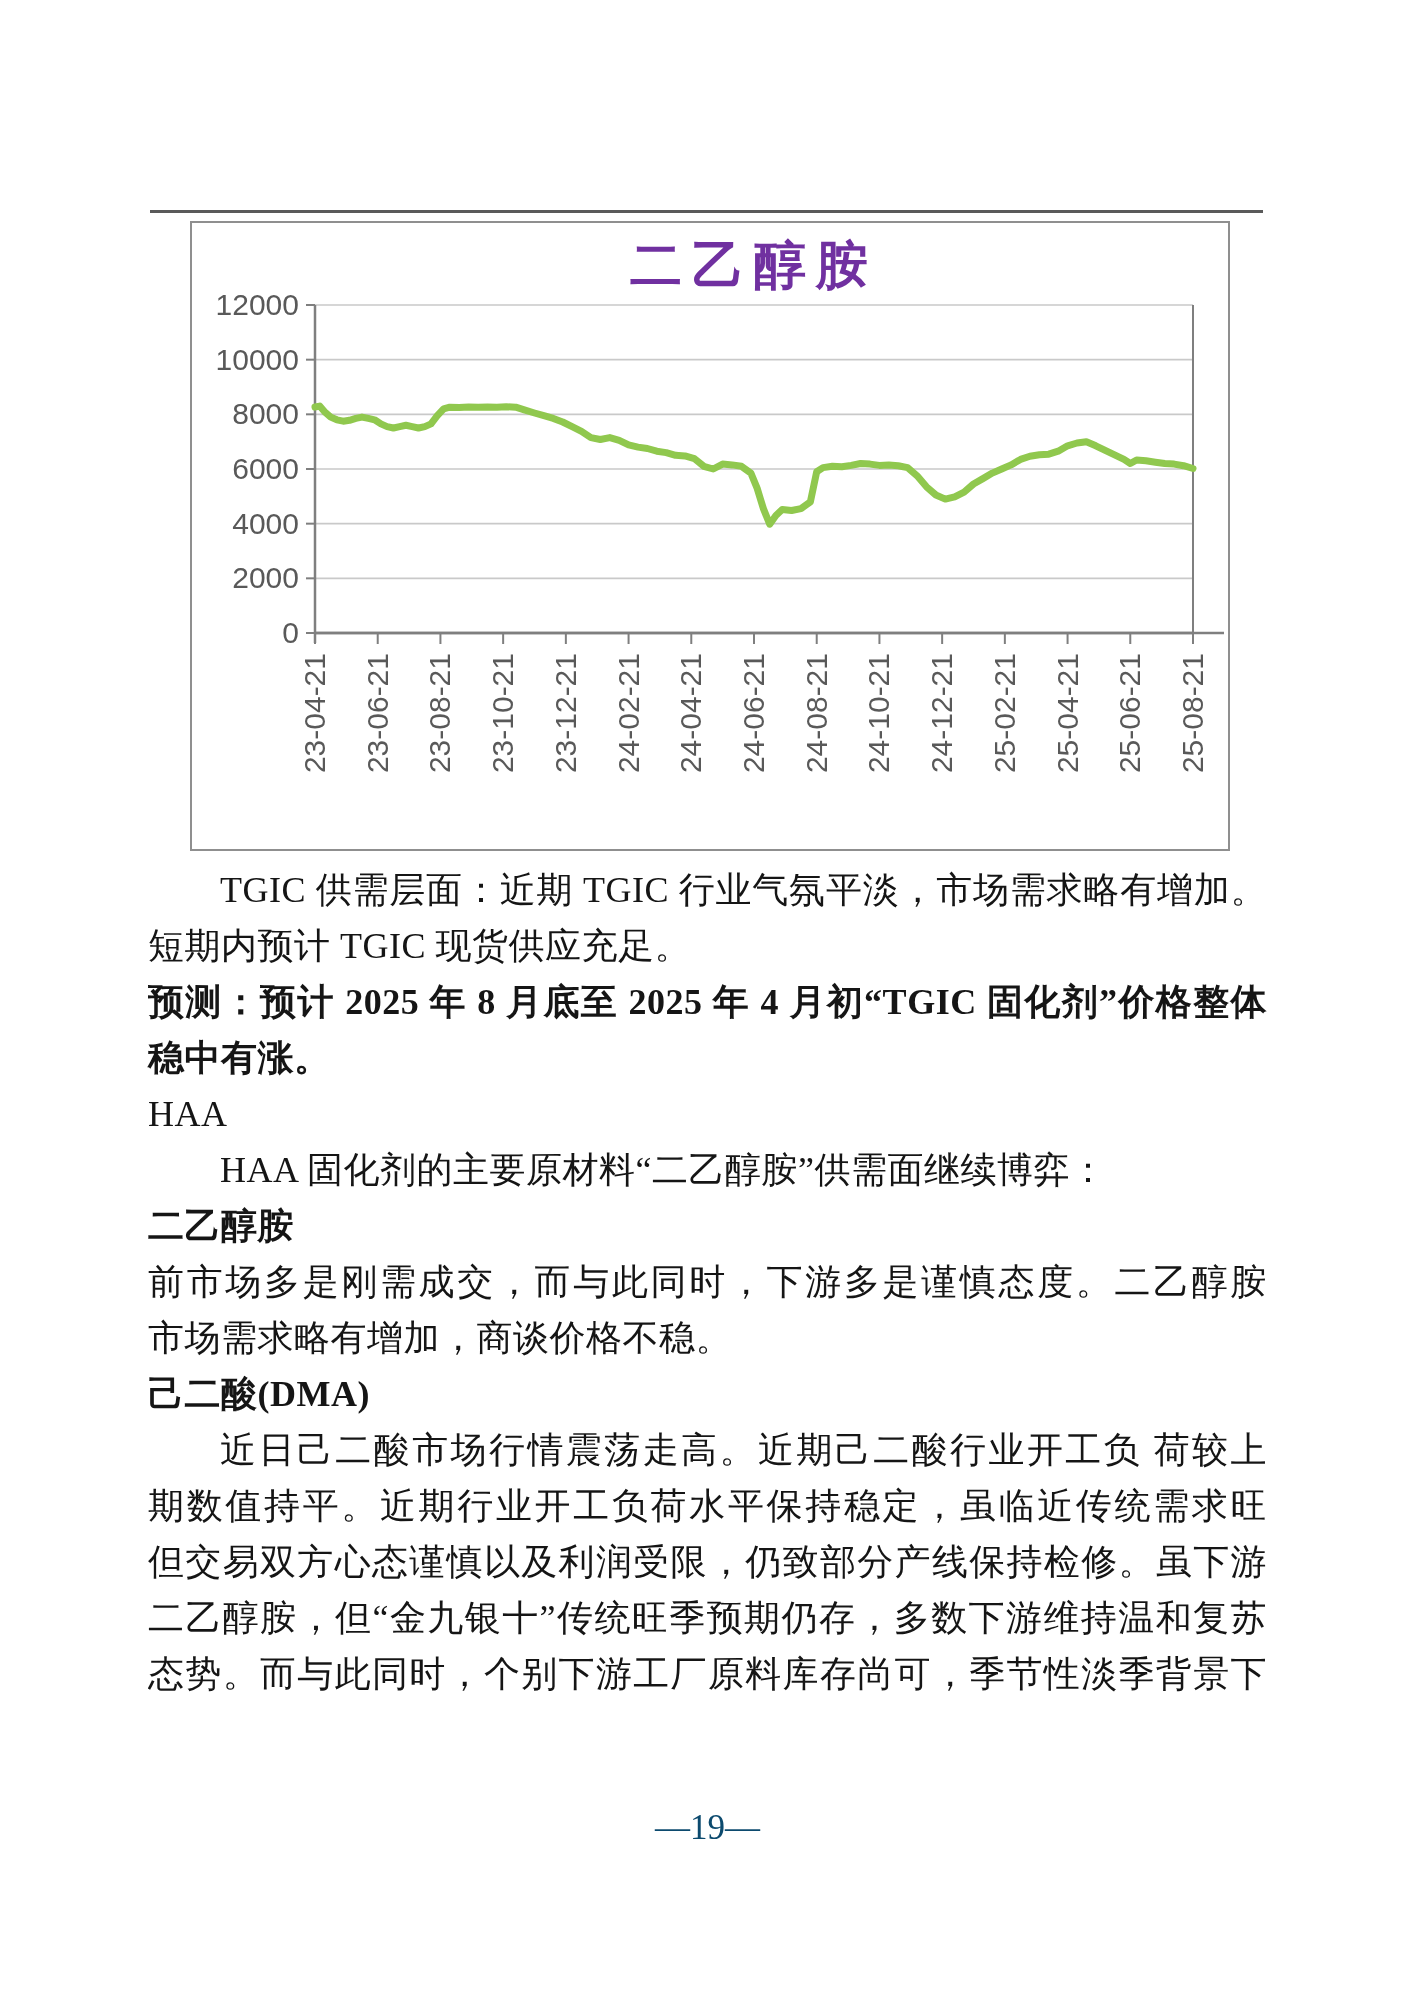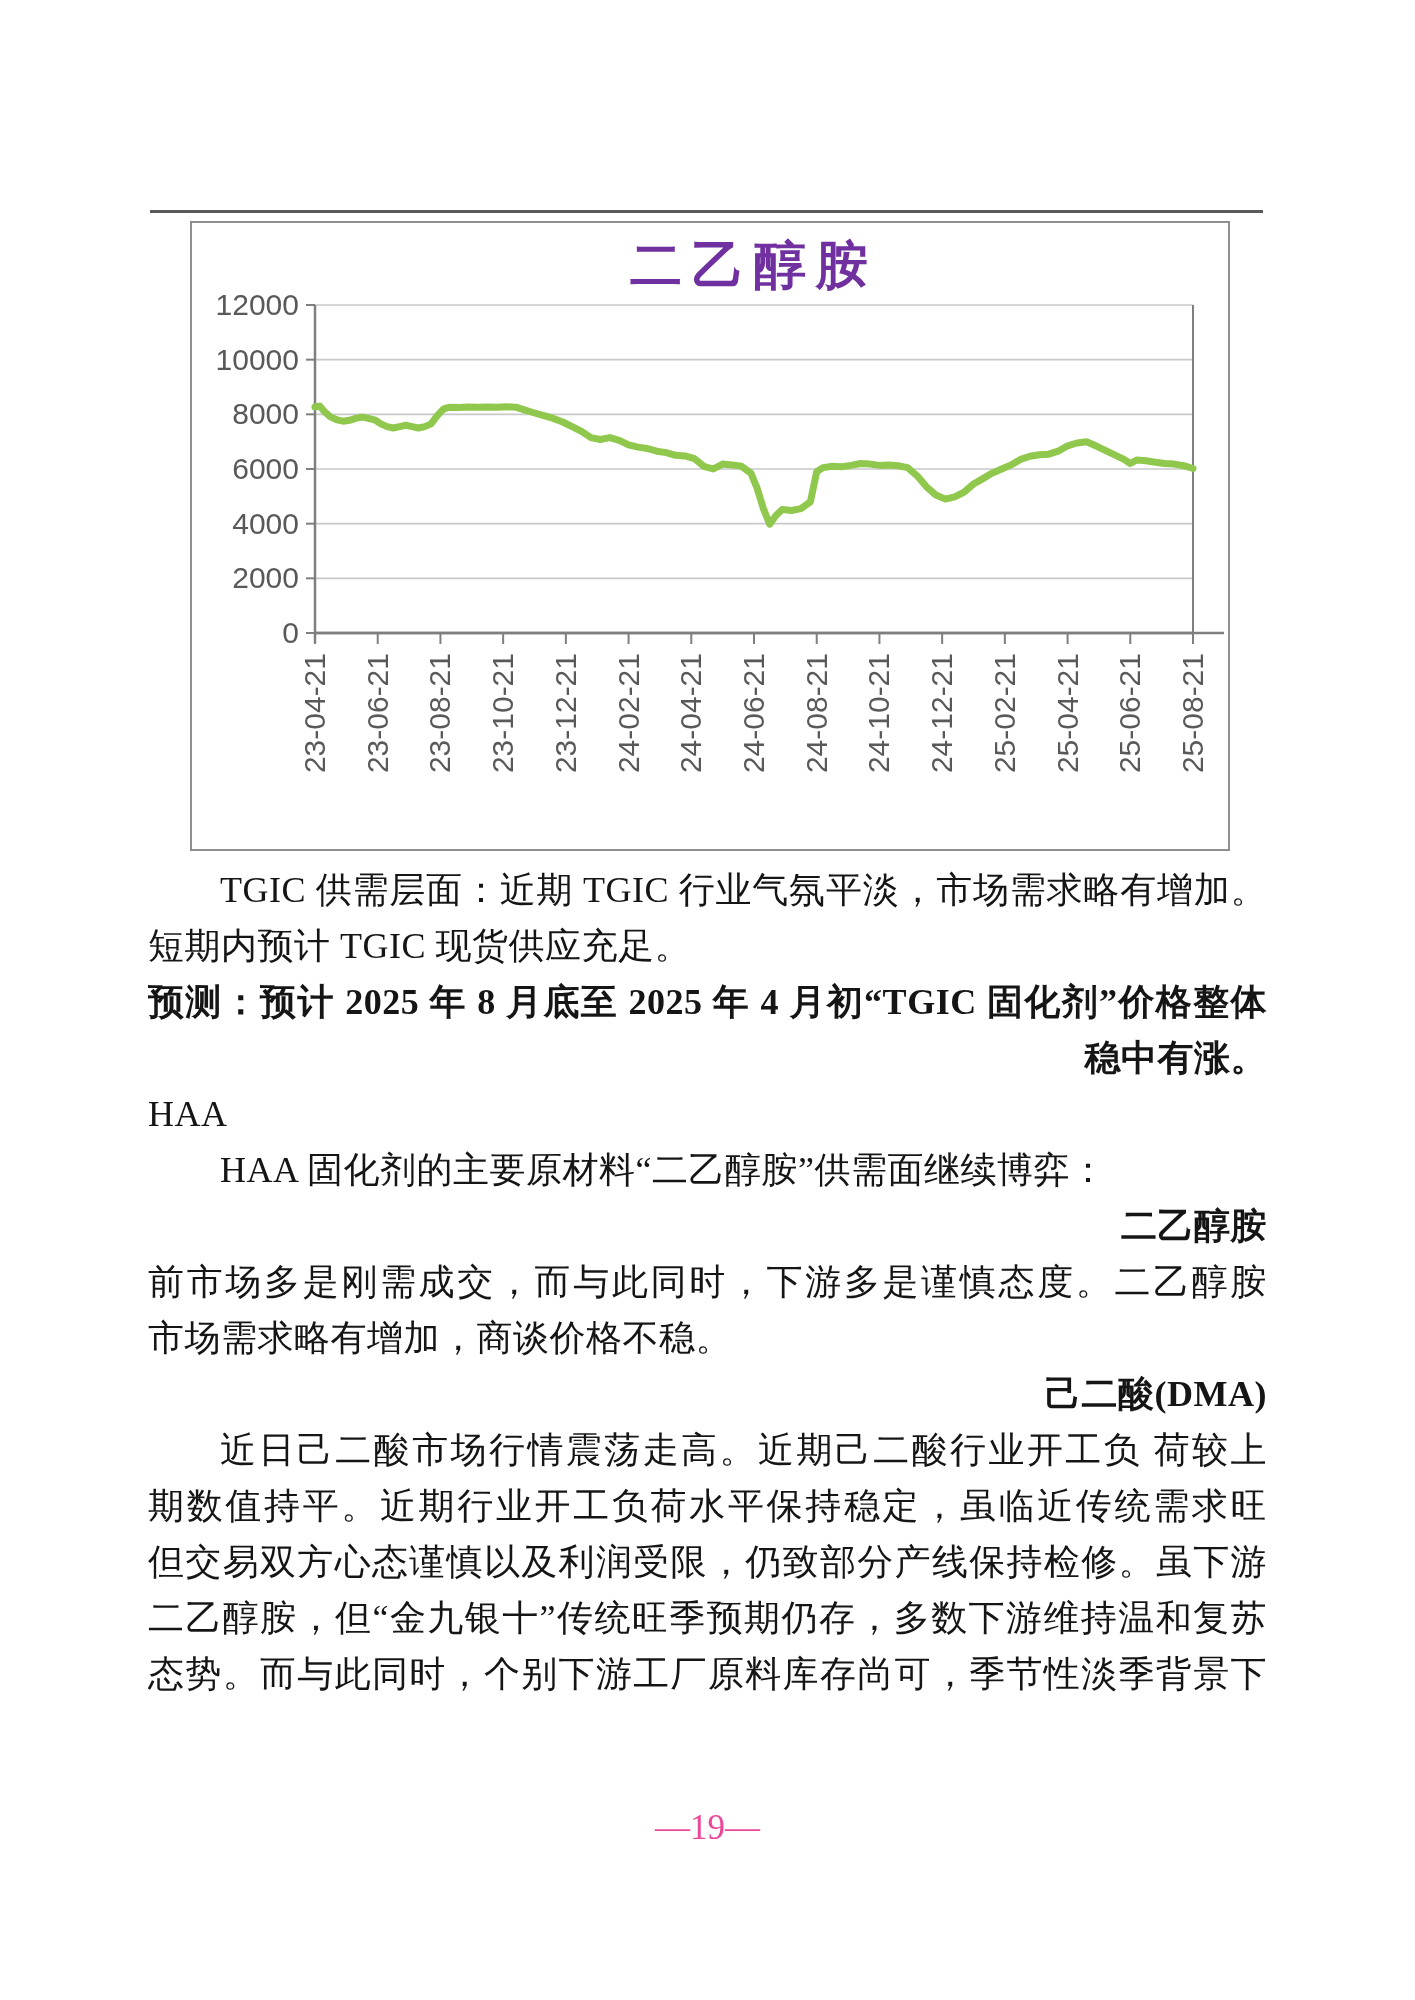--- a/index.html
+++ b/index.html
@@ -2,24 +2,24 @@
 <html><head>
 <meta charset="utf-8">
 <style>
   html,body{margin:0;padding:0;background:#ffffff;}
   body{position:relative;width:1415px;height:2000px;font-family:"Liberation Serif","DejaVu Serif",serif;color:#151515;overflow:hidden;}
   .rule{position:absolute;left:150px;top:210px;width:1113px;border-top:3px solid #5a5a5a;}
   .chart-frame{position:absolute;left:190px;top:221px;width:1040px;height:630px;background:#ffffff;border:2px solid #8f8f8f;box-sizing:border-box;}
   .chart-frame svg{display:block;}
   .doc{position:absolute;left:148px;top:862px;width:1119px;}
   .tline{height:56px;line-height:56px;font-size:36px;white-space:nowrap;letter-spacing:0.5px;}
-  .tline.bold{font-weight:bold;text-align:right;}
+  .tline.bold{font-weight:bold;}
   .tline.indent{text-indent:72px;}
   .tline.fill{text-align:justify;text-align-last:justify;white-space:normal;height:56px;overflow:hidden;}
-  .footer{position:absolute;left:0;top:1800px;width:1415px;height:56px;line-height:56px;text-align:center;font-size:35px;color:#ec4899;}
+  .footer{position:absolute;left:0;top:1800px;width:1415px;height:56px;line-height:56px;text-align:center;font-size:35px;color:#0c4a6e;}
 </style>
 </head>
 <body>
 
 <div class="rule"></div>
 
 <div class="chart-frame">
   <svg width="1036" height="626" viewBox="0 0 1036 626" xmlns="http://www.w3.org/2000/svg">
       <line x1="123" y1="410" x2="1001" y2="410" stroke="#7F7F7F" stroke-width="2.5"></line>
       <line x1="114" y1="410" x2="123" y2="410" stroke="#7F7F7F" stroke-width="2"></line>

